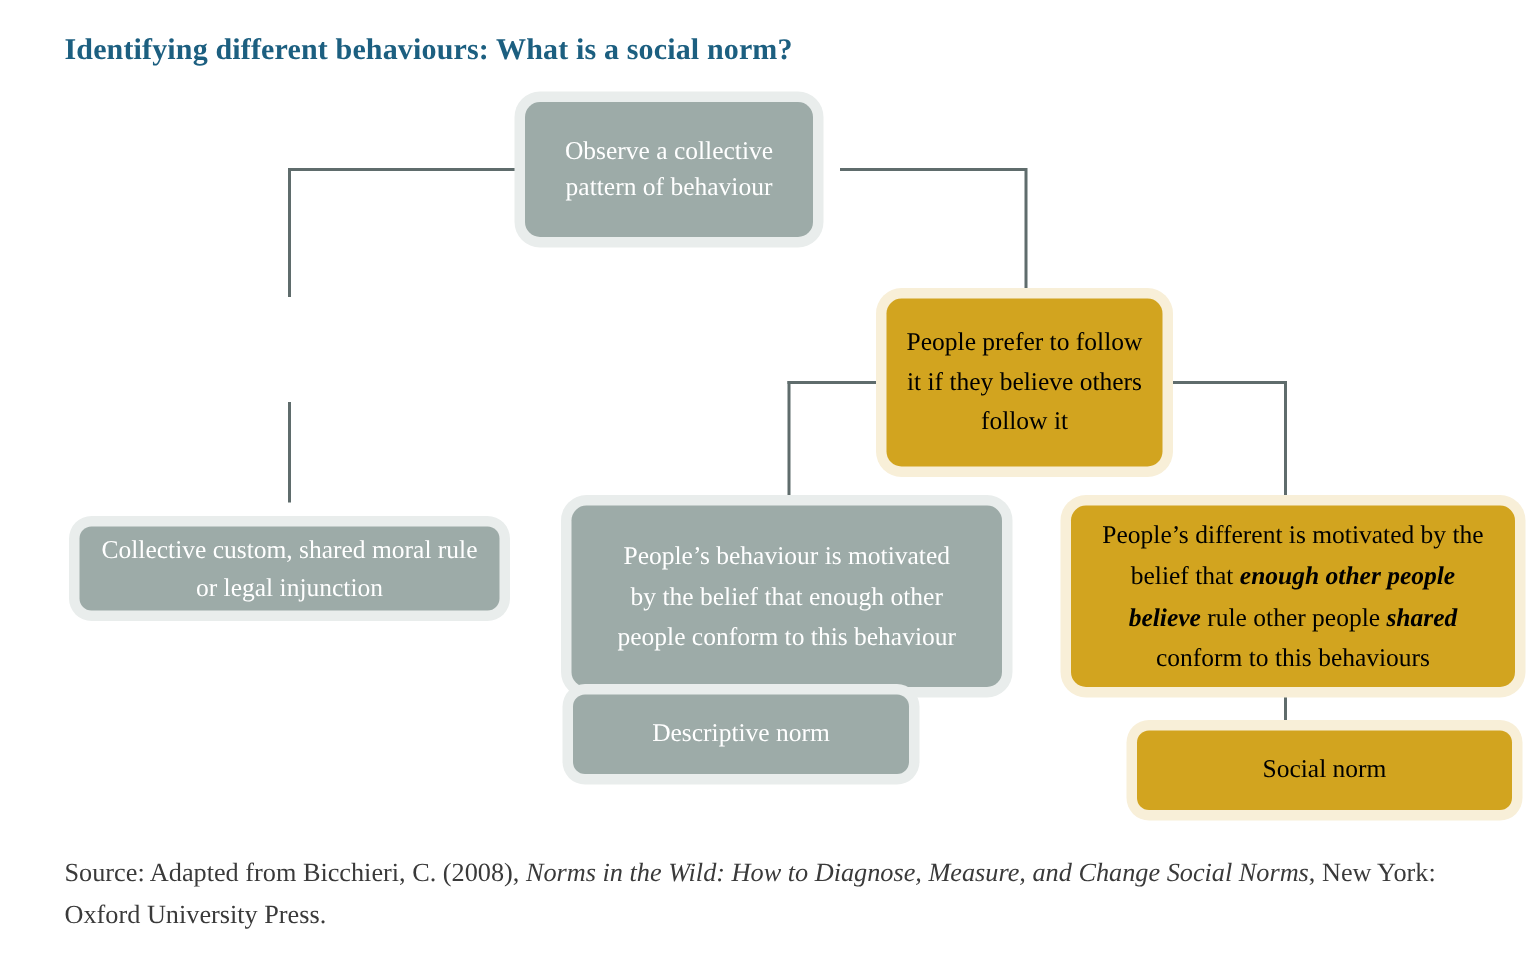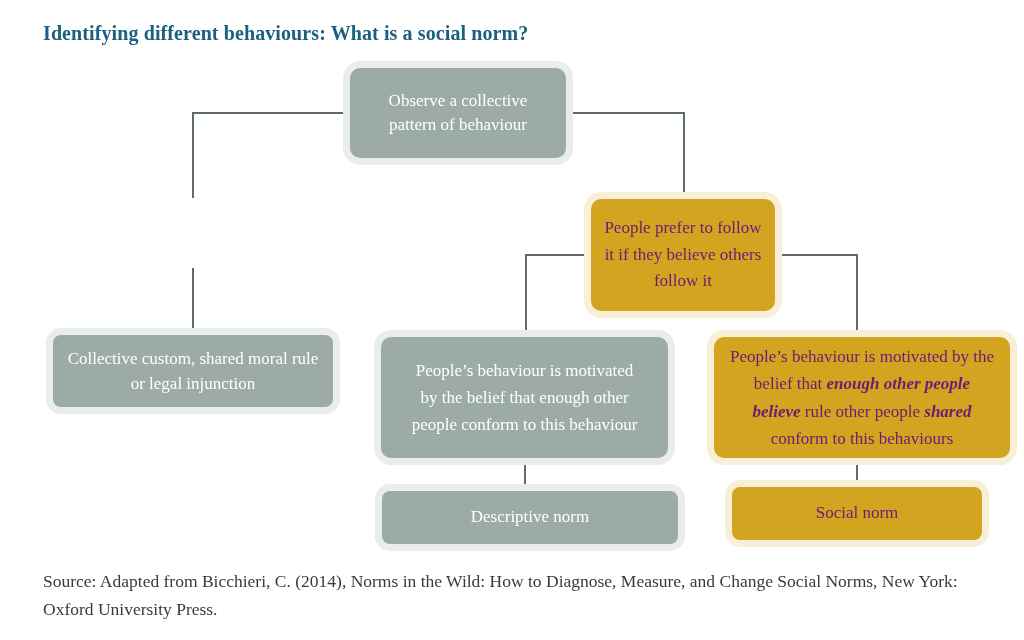--- a/index.html
+++ b/index.html
@@ -19,36 +19,36 @@
 
   .conn{position:absolute;background:var(--connector)}
   .conn.h{height:2px}
   .conn.v{width:2px}
 
   .node{
     position:absolute;display:flex;align-items:center;justify-content:center;
     text-align:center;color:var(--box_text);font-size:17px;line-height:1.45;
   }
   .node.sage{background:var(--sage);box-shadow:0 0 0 7px var(--sage_halo);}
-  .node.gold{background:var(--gold);box-shadow:0 0 0 7px var(--gold_halo);color:#701a75;}
+  .node.gold{background:var(--gold);box-shadow:0 0 0 7px var(--gold_halo);color:#000000;}
   .r10{border-radius:10px}
   .r8{border-radius:8px}
 
   
-  .n-observe{left:350px;top:68px;width:216px;height:90px;padding:0 26px;line-height:1.4}
+  .n-observe{left:350px;top:68px;width:192px;height:90px;padding:0 26px;line-height:1.4}
   .n-prefer-irrespective{left:53px;top:198px;width:280px;height:70px;padding:0 14px;line-height:1.5}
-  .n-collective-custom{left:53px;top:335px;width:280px;height:72px;padding:0 13px;line-height:1.5}
+  .n-collective-custom{left:53px;top:351px;width:280px;height:56px;padding:0 13px;line-height:1.5}
   .n-prefer-believe{left:591px;top:199px;width:184px;height:112px;padding:0 10px;line-height:1.55}
   .n-belief-conform{left:381px;top:337px;width:287px;height:121px;padding:0 28px;line-height:1.6}
   .n-belief-should{left:714px;top:337px;width:296px;height:121px;padding:0 15px;line-height:1.6}
-  .n-descriptive-norm{left:382px;top:491px;width:296px;height:53px}
-  .n-social-norm{left:732px;top:487px;width:250px;height:53px}
+  .n-descriptive-norm{left:382px;top:463px;width:224px;height:53px}
+  .n-social-norm{left:758px;top:487px;width:250px;height:53px}
 
   .seg-bi{font-style:italic;font-weight:700}
-  .seg-i{}
+  .seg-i{font-style:italic}
 
   .source-note{
     position:absolute;left:43px;top:567px;width:950px;
     font-size:17.5px;line-height:1.62;color:var(--source_text);
   }
 </style>
 </head>
 <body>
 
 <div class="canvas">
@@ -78,26 +78,26 @@
 
   <div class="node gold r10 n-prefer-believe">
     <span>People prefer to follow it if they believe others follow it</span>
   </div>
 
   <div class="node sage r10 n-belief-conform">
     <span>People’s behaviour is motivated by the belief that enough other people conform to this behaviour</span>
   </div>
 
   <div class="node gold r10 n-belief-should">
-    <span><span>People’s behaviour is motivated by the belief that </span><span class="seg-bi">enough other people believe</span><span> rule other people </span><span class="seg-bi">shared</span><span> conform to this behaviours</span></span>
+    <span><span>People’s different is motivated by the belief that </span><span class="seg-bi">enough other people believe</span><span> rule other people </span><span class="seg-bi">shared</span><span> conform to this behaviours</span></span>
   </div>
 
   <div class="node sage r8 n-descriptive-norm">
     <span>Descriptive norm</span>
   </div>
 
   <div class="node gold r8 n-social-norm">
     <span>Social norm</span>
   </div>
 
-  <p class="source-note"><span>Source: Adapted from Bicchieri, C. (2014), </span><span class="seg-i">Norms in the Wild: How to Diagnose, Measure, and Change Social Norms</span><span>, New York: Oxford University Press.</span></p>
+  <p class="source-note"><span>Source: Adapted from Bicchieri, C. (2008), </span><span class="seg-i">Norms in the Wild: How to Diagnose, Measure, and Change Social Norms</span><span>, New York: Oxford University Press.</span></p>
 
 </div>
 
 </body></html>

